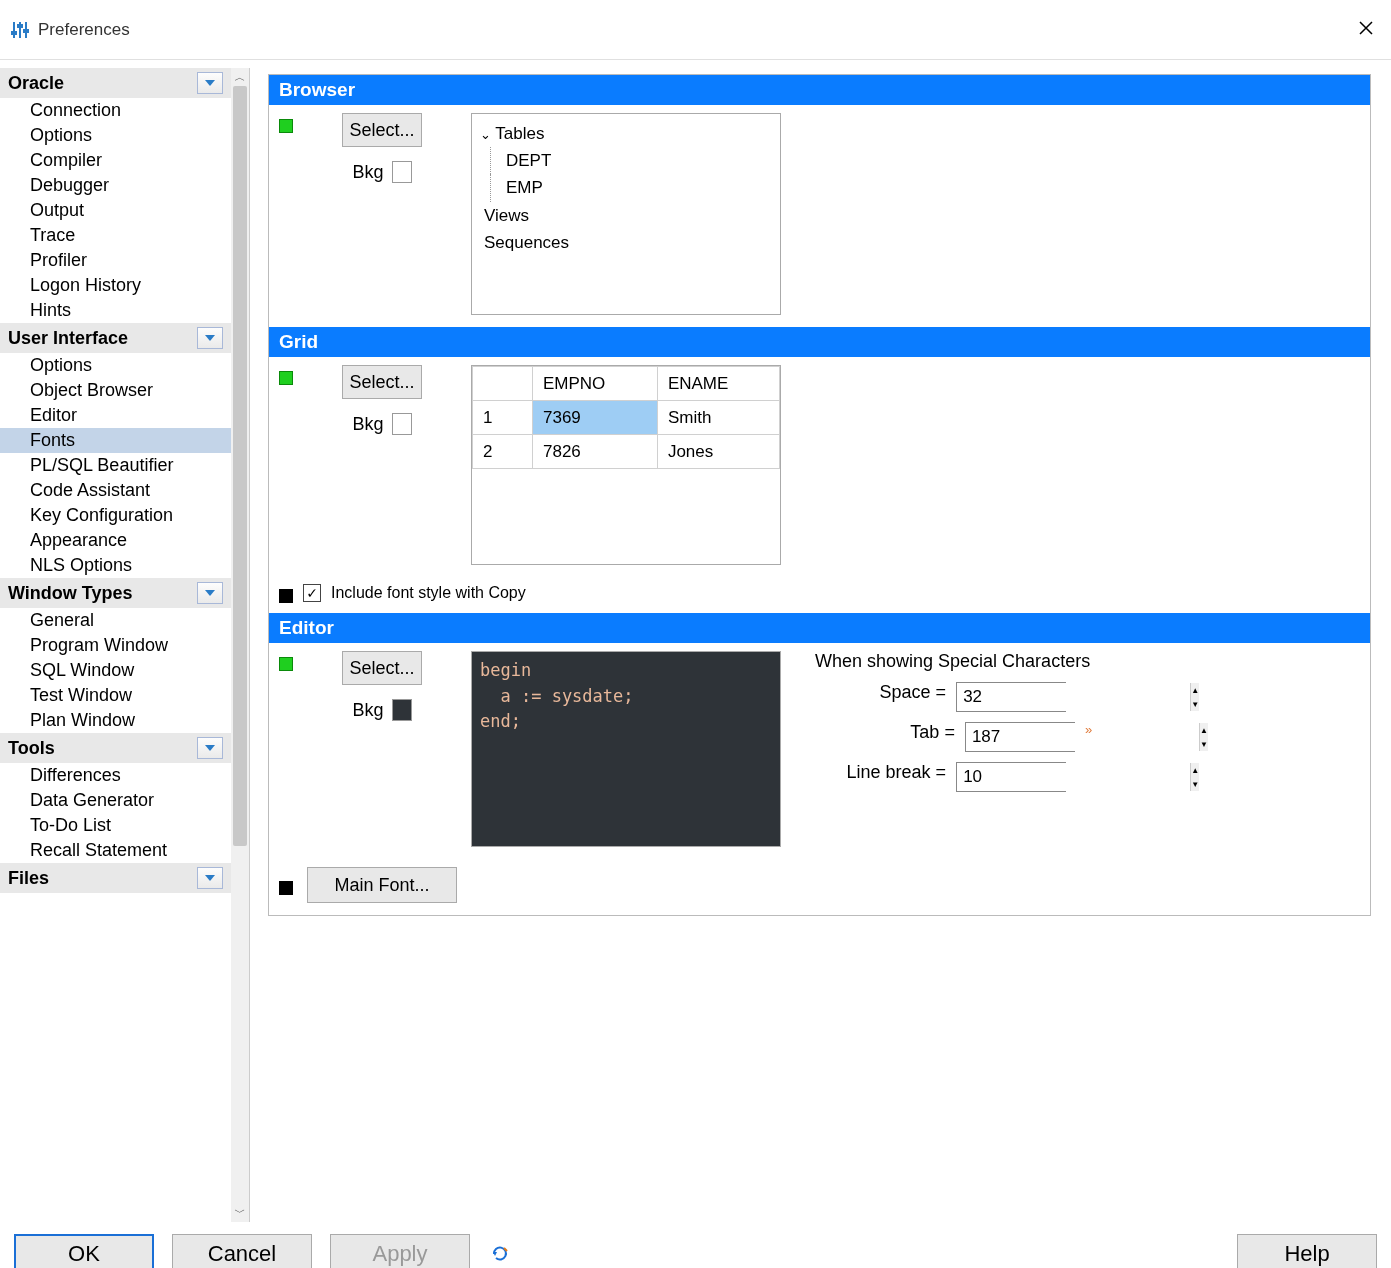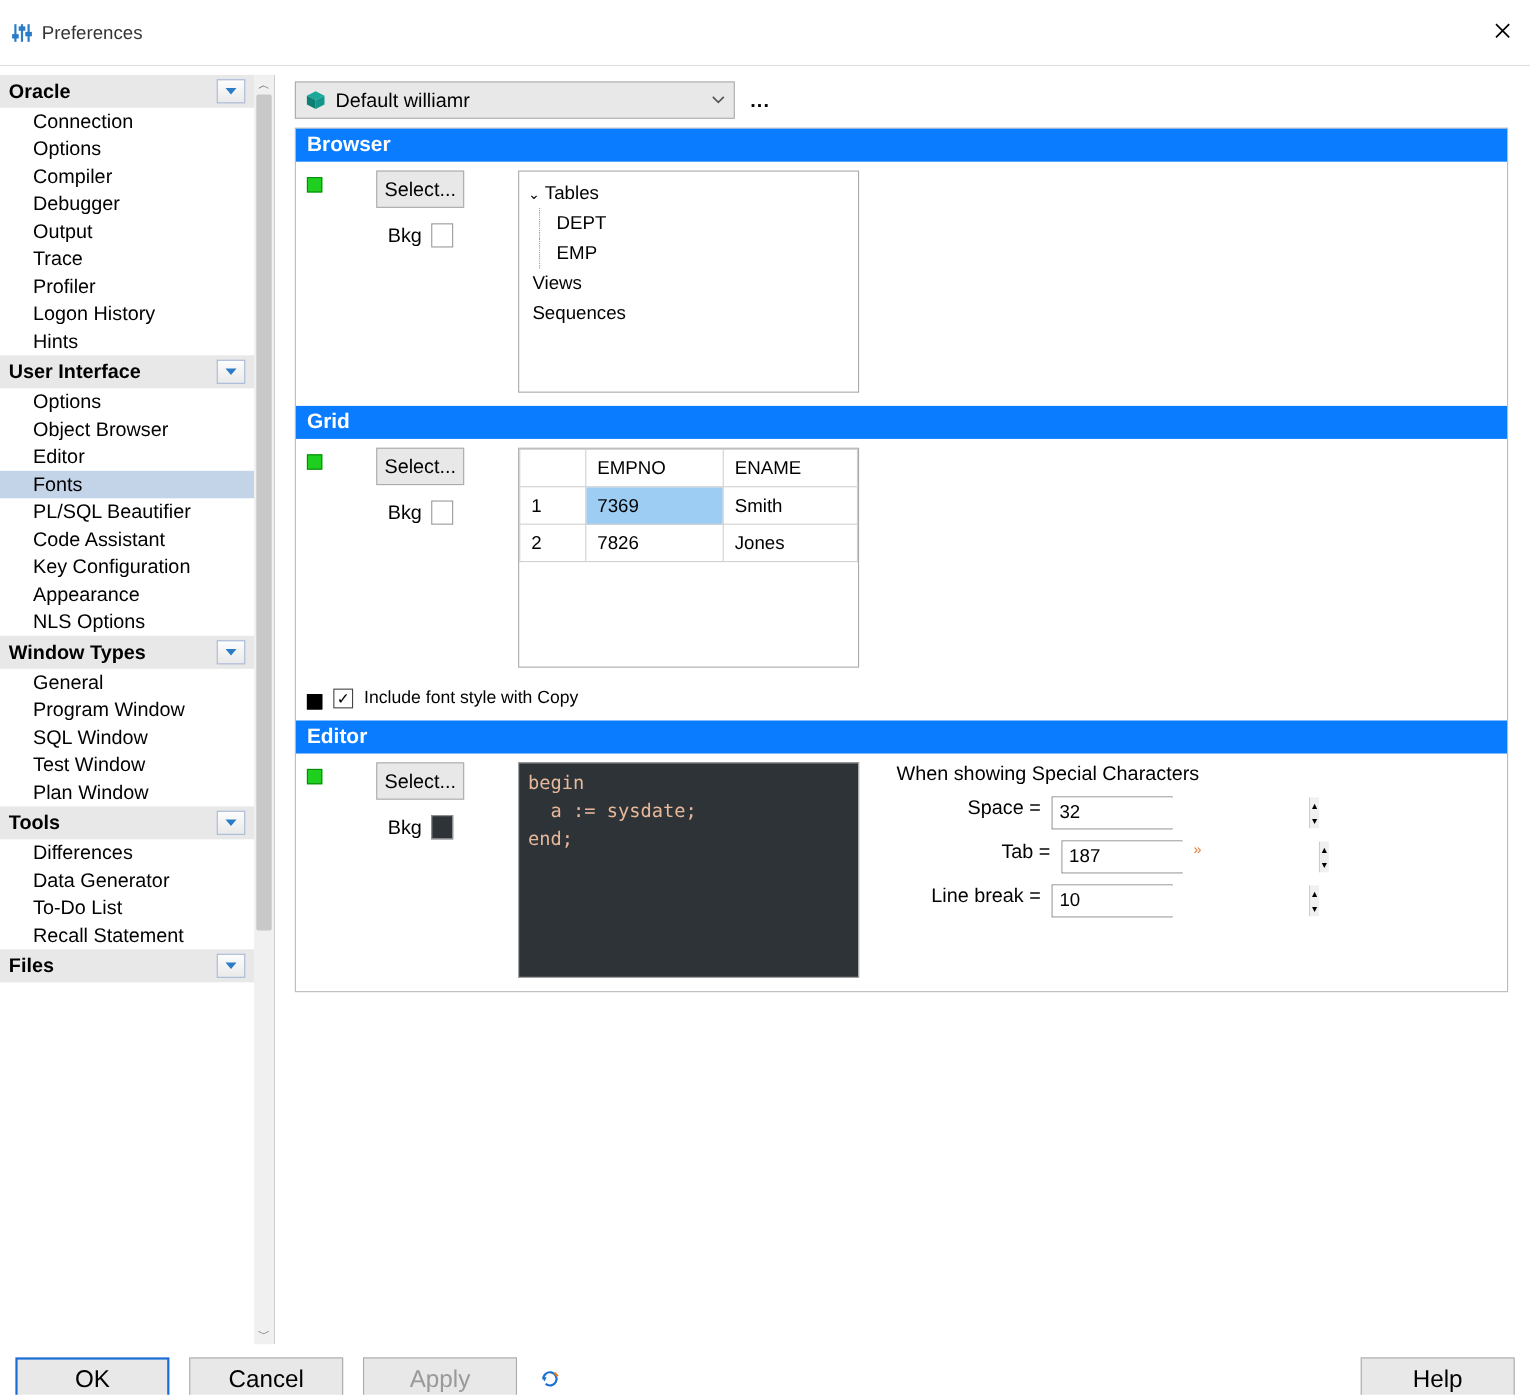--- a/index.html
+++ b/index.html
@@ -369,38 +369,20 @@
         </div>
       </div>
     <div class="tree-scroll">
       <div class="arrow up">︿</div>
       <div class="thumb"></div>
       <div class="arrow down">﹀</div>
     </div>
   </div>
 
   <div class="content">
-    <div class="profile-row">
-      <div class="profile-select">
-        <span class="cube-icon">
-          <svg width="20" height="20" viewBox="0 0 20 20">
-            <polygon points="10,2 18,6 10,10 2,6" fill="#1aa89a"></polygon>
-            <polygon points="2,6 10,10 10,18 2,14" fill="#0e7f73"></polygon>
-            <polygon points="18,6 10,10 10,18 18,14" fill="#13978a"></polygon>
-          </svg>
-        </span>
-        <span class="label">Default williamr</span>
-        <span class="chev">
-          <svg width="12" height="8" viewBox="0 0 12 8">
-              <path d="M1 1 L6 6 L11 1" stroke="#555" stroke-width="1.5" fill="none"></path>
-            </svg>
-        </span>
-      </div>
-      <span class="dots">...</span>
-    </div>
 
     <div class="content-frame">
 
       <div class="section-header">Browser</div>
       <div class="section-body">
         <div class="marker green"></div>
         <div class="controls-col">
           <button class="select-btn">Select...</button>
           <div class="bkg-row">
             <span>Bkg</span>
@@ -497,20 +479,24 @@
               <input value="10" style="">
               <div class="spin-btns">
                   <div>▲</div>
                   <div>▼</div>
                 </div>
             </div>
             <span style="width:14px;"></span>
           </div>
         </div>
       </div>
+      <div class="mainfont-row">
+        <div class="marker black"></div>
+        <button class="mainfont-btn">Main Font...</button>
+      </div>
     </div>
   </div>
 </div>
 
 <div class="footer">
   <button class="btn primary">OK</button>
   <button class="btn">Cancel</button>
   <button class="btn disabled">Apply</button>
   <span class="reset-icon">
     <svg width="20" height="20" viewBox="0 0 20 20">

